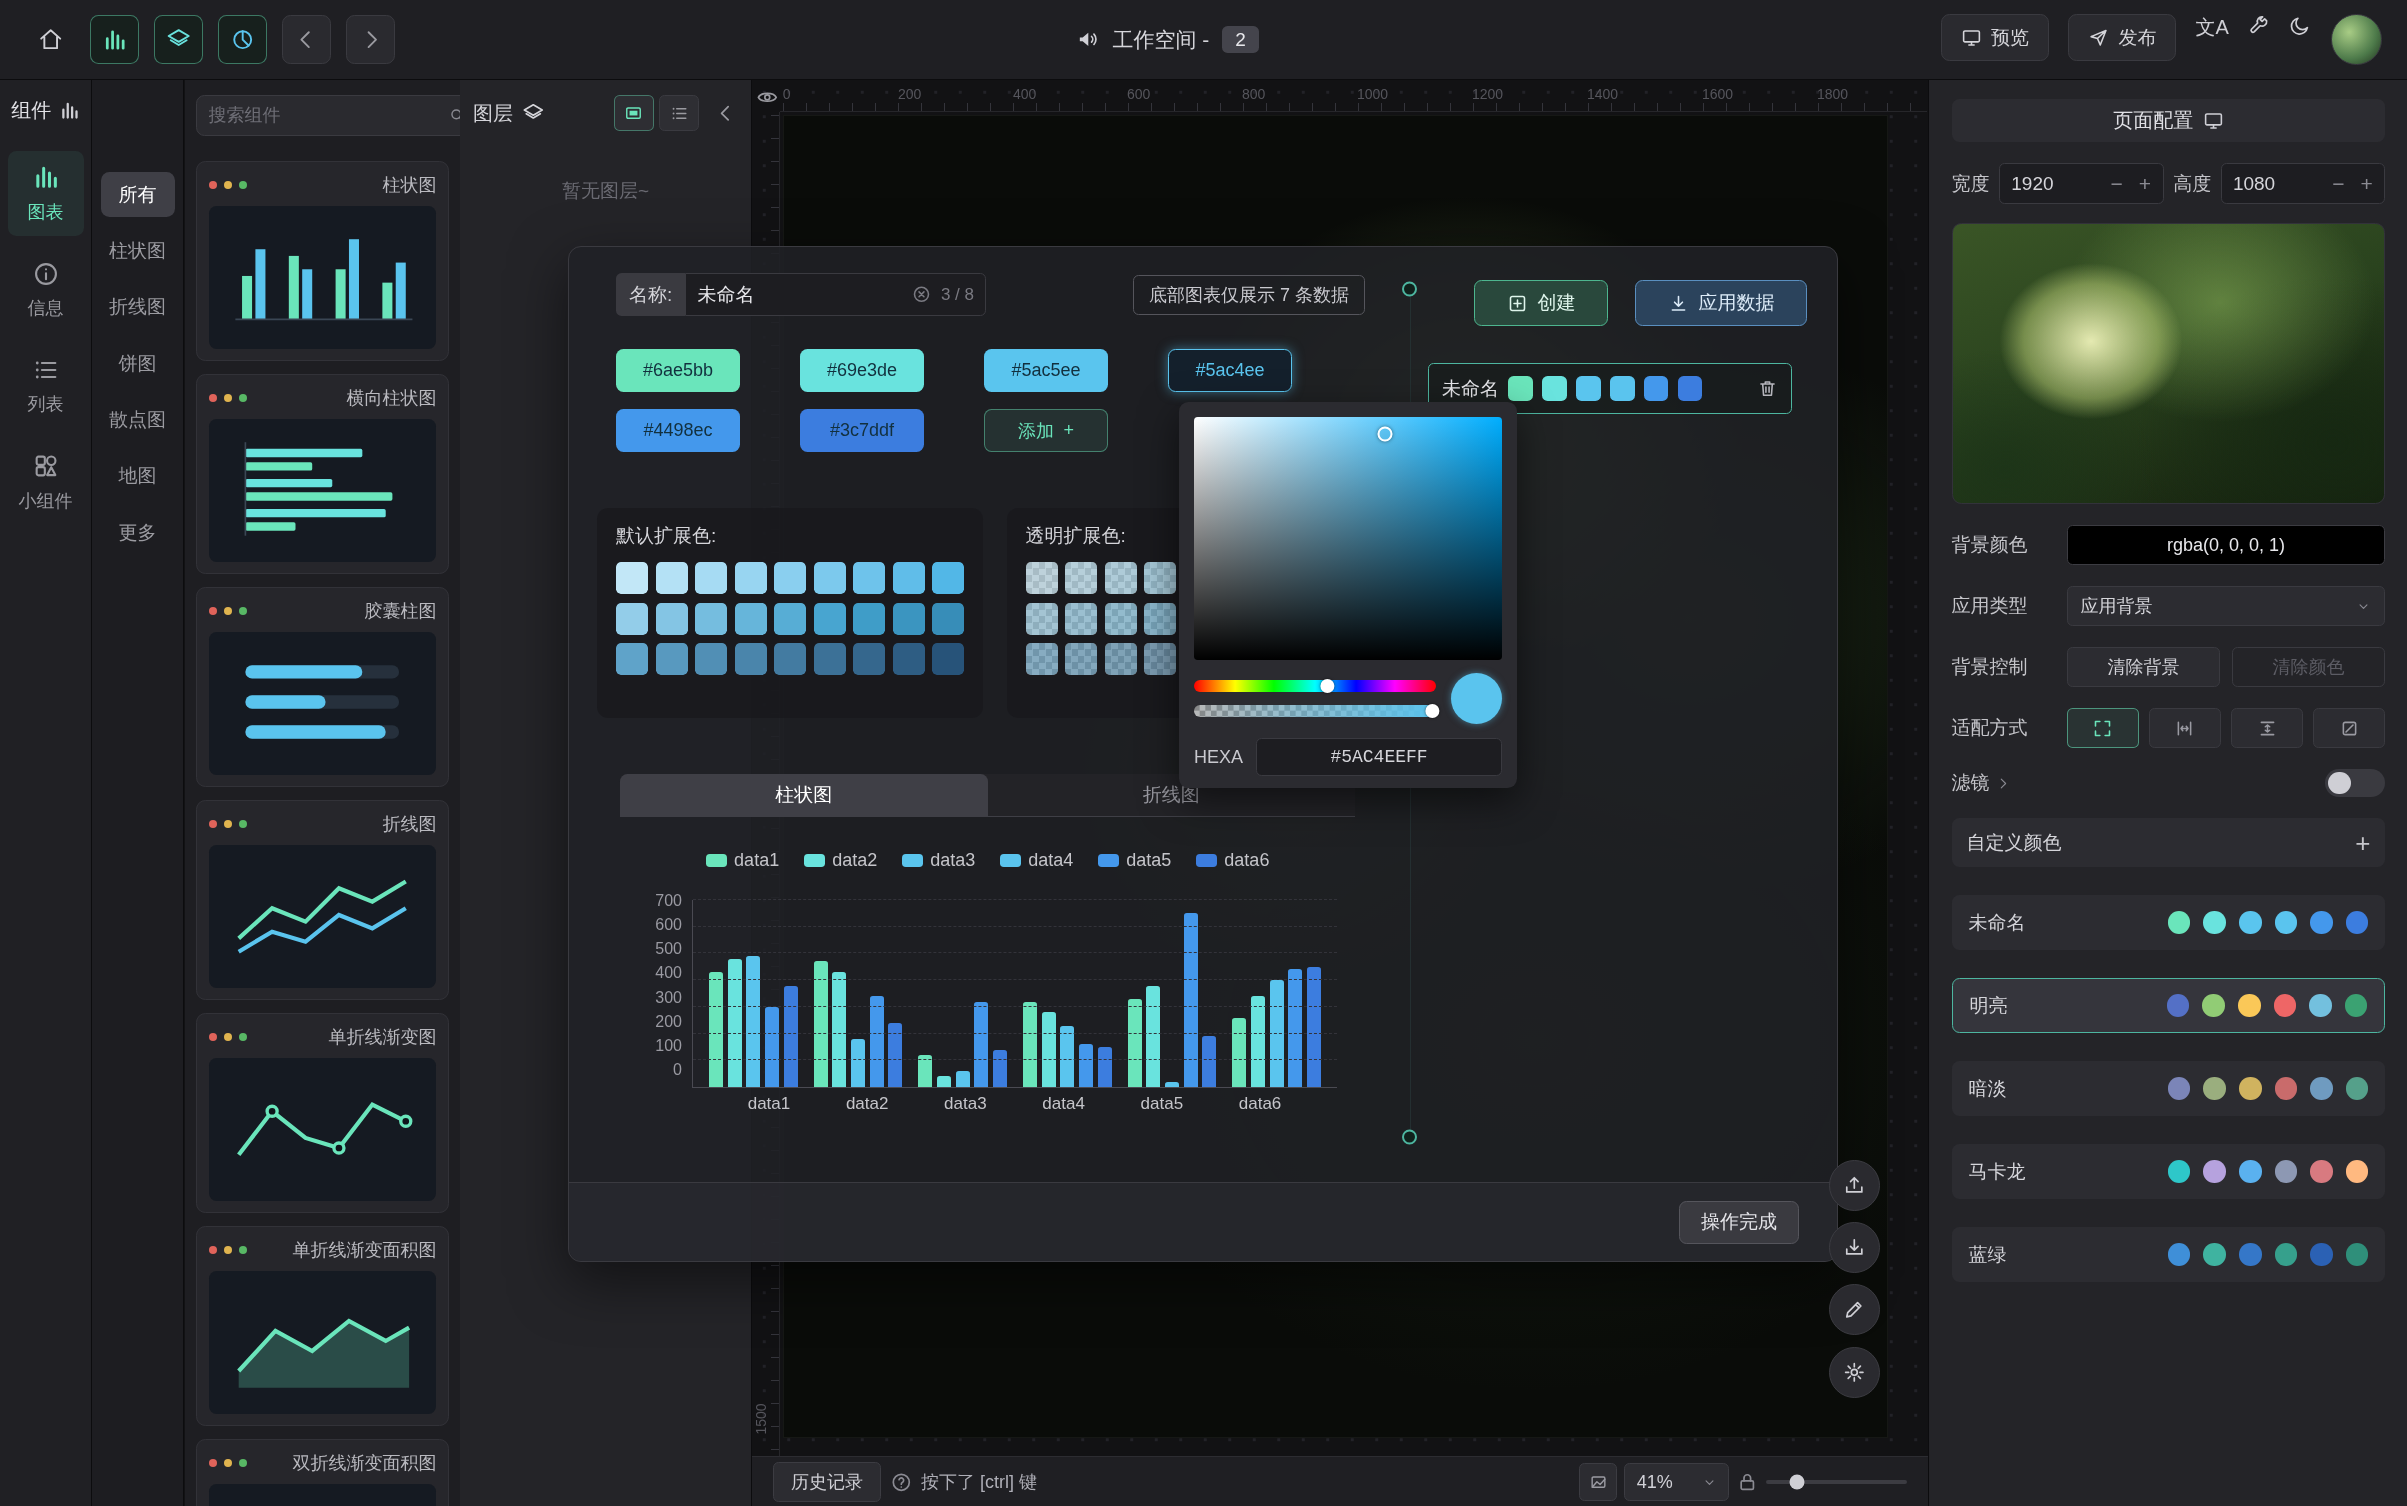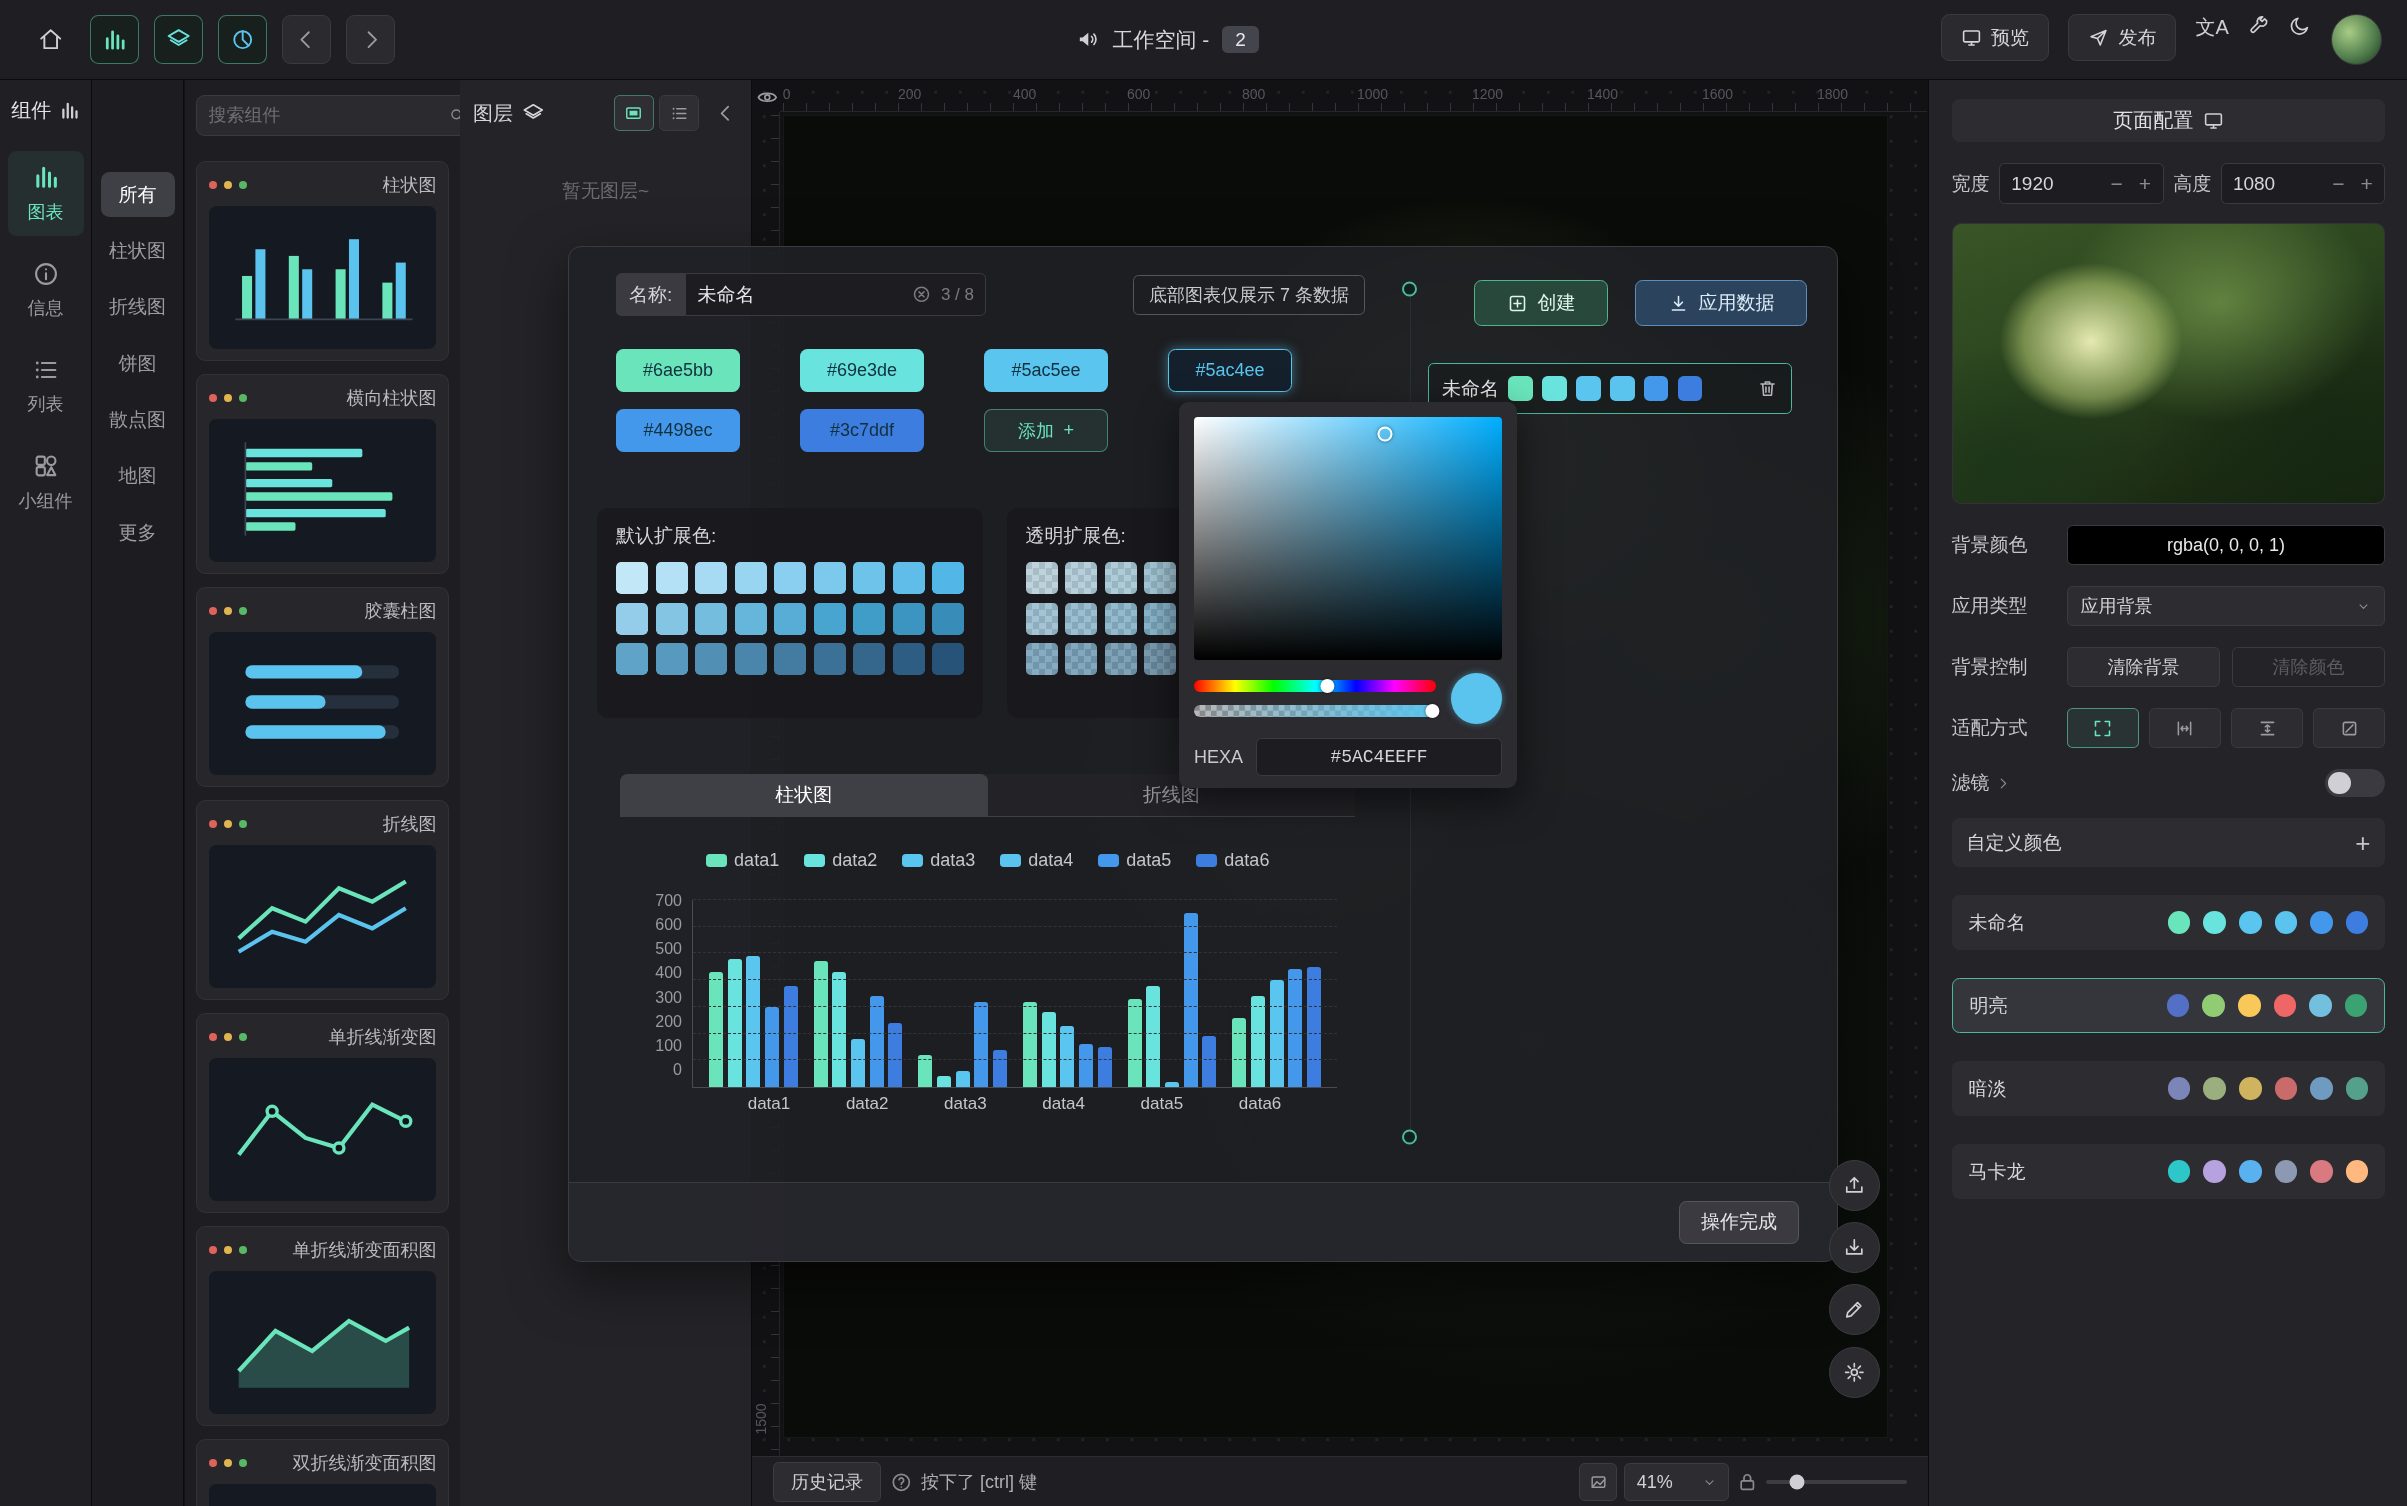--- a/index.html
+++ b/index.html
@@ -1139,20 +1139,31 @@
         <span>马卡龙</span>
         <span class="theme-dots">
           <span class="theme-dot" style="background: rgb(46, 199, 201);"></span>
           <span class="theme-dot" style="background: rgb(182, 162, 222);"></span>
           <span class="theme-dot" style="background: rgb(90, 177, 239);"></span>
           <span class="theme-dot" style="background: rgb(141, 152, 179);"></span>
           <span class="theme-dot" style="background: rgb(216, 122, 128);"></span>
           <span class="theme-dot" style="background: rgb(255, 185, 128);"></span>
         </span>
       </div>
+      <div class="theme-row">
+        <span>蓝绿</span>
+        <span class="theme-dots">
+          <span class="theme-dot" style="background: rgb(63, 143, 216);"></span>
+          <span class="theme-dot" style="background: rgb(63, 179, 160);"></span>
+          <span class="theme-dot" style="background: rgb(53, 119, 200);"></span>
+          <span class="theme-dot" style="background: rgb(54, 160, 140);"></span>
+          <span class="theme-dot" style="background: rgb(43, 97, 180);"></span>
+          <span class="theme-dot" style="background: rgb(47, 143, 122);"></span>
+        </span>
+      </div>
     </div>
 </div>
 
 <div id="bottombar">
   <div class="bb-history">历史记录</div>
   <span class="bb-q ic">
       <svg viewBox="0 0 24 24" fill="none" stroke="currentColor" stroke-width="1.8" stroke-linecap="round" stroke-linejoin="round">
         <circle cx="12" cy="12" r="8.5"></circle>
         <path d="M9.6 9.2 a2.5 2.5 0 1 1 3.4 3 c-0.8 0.45 -1 1 -1 1.8 M12 17 h0.01"></path>
       </svg>

